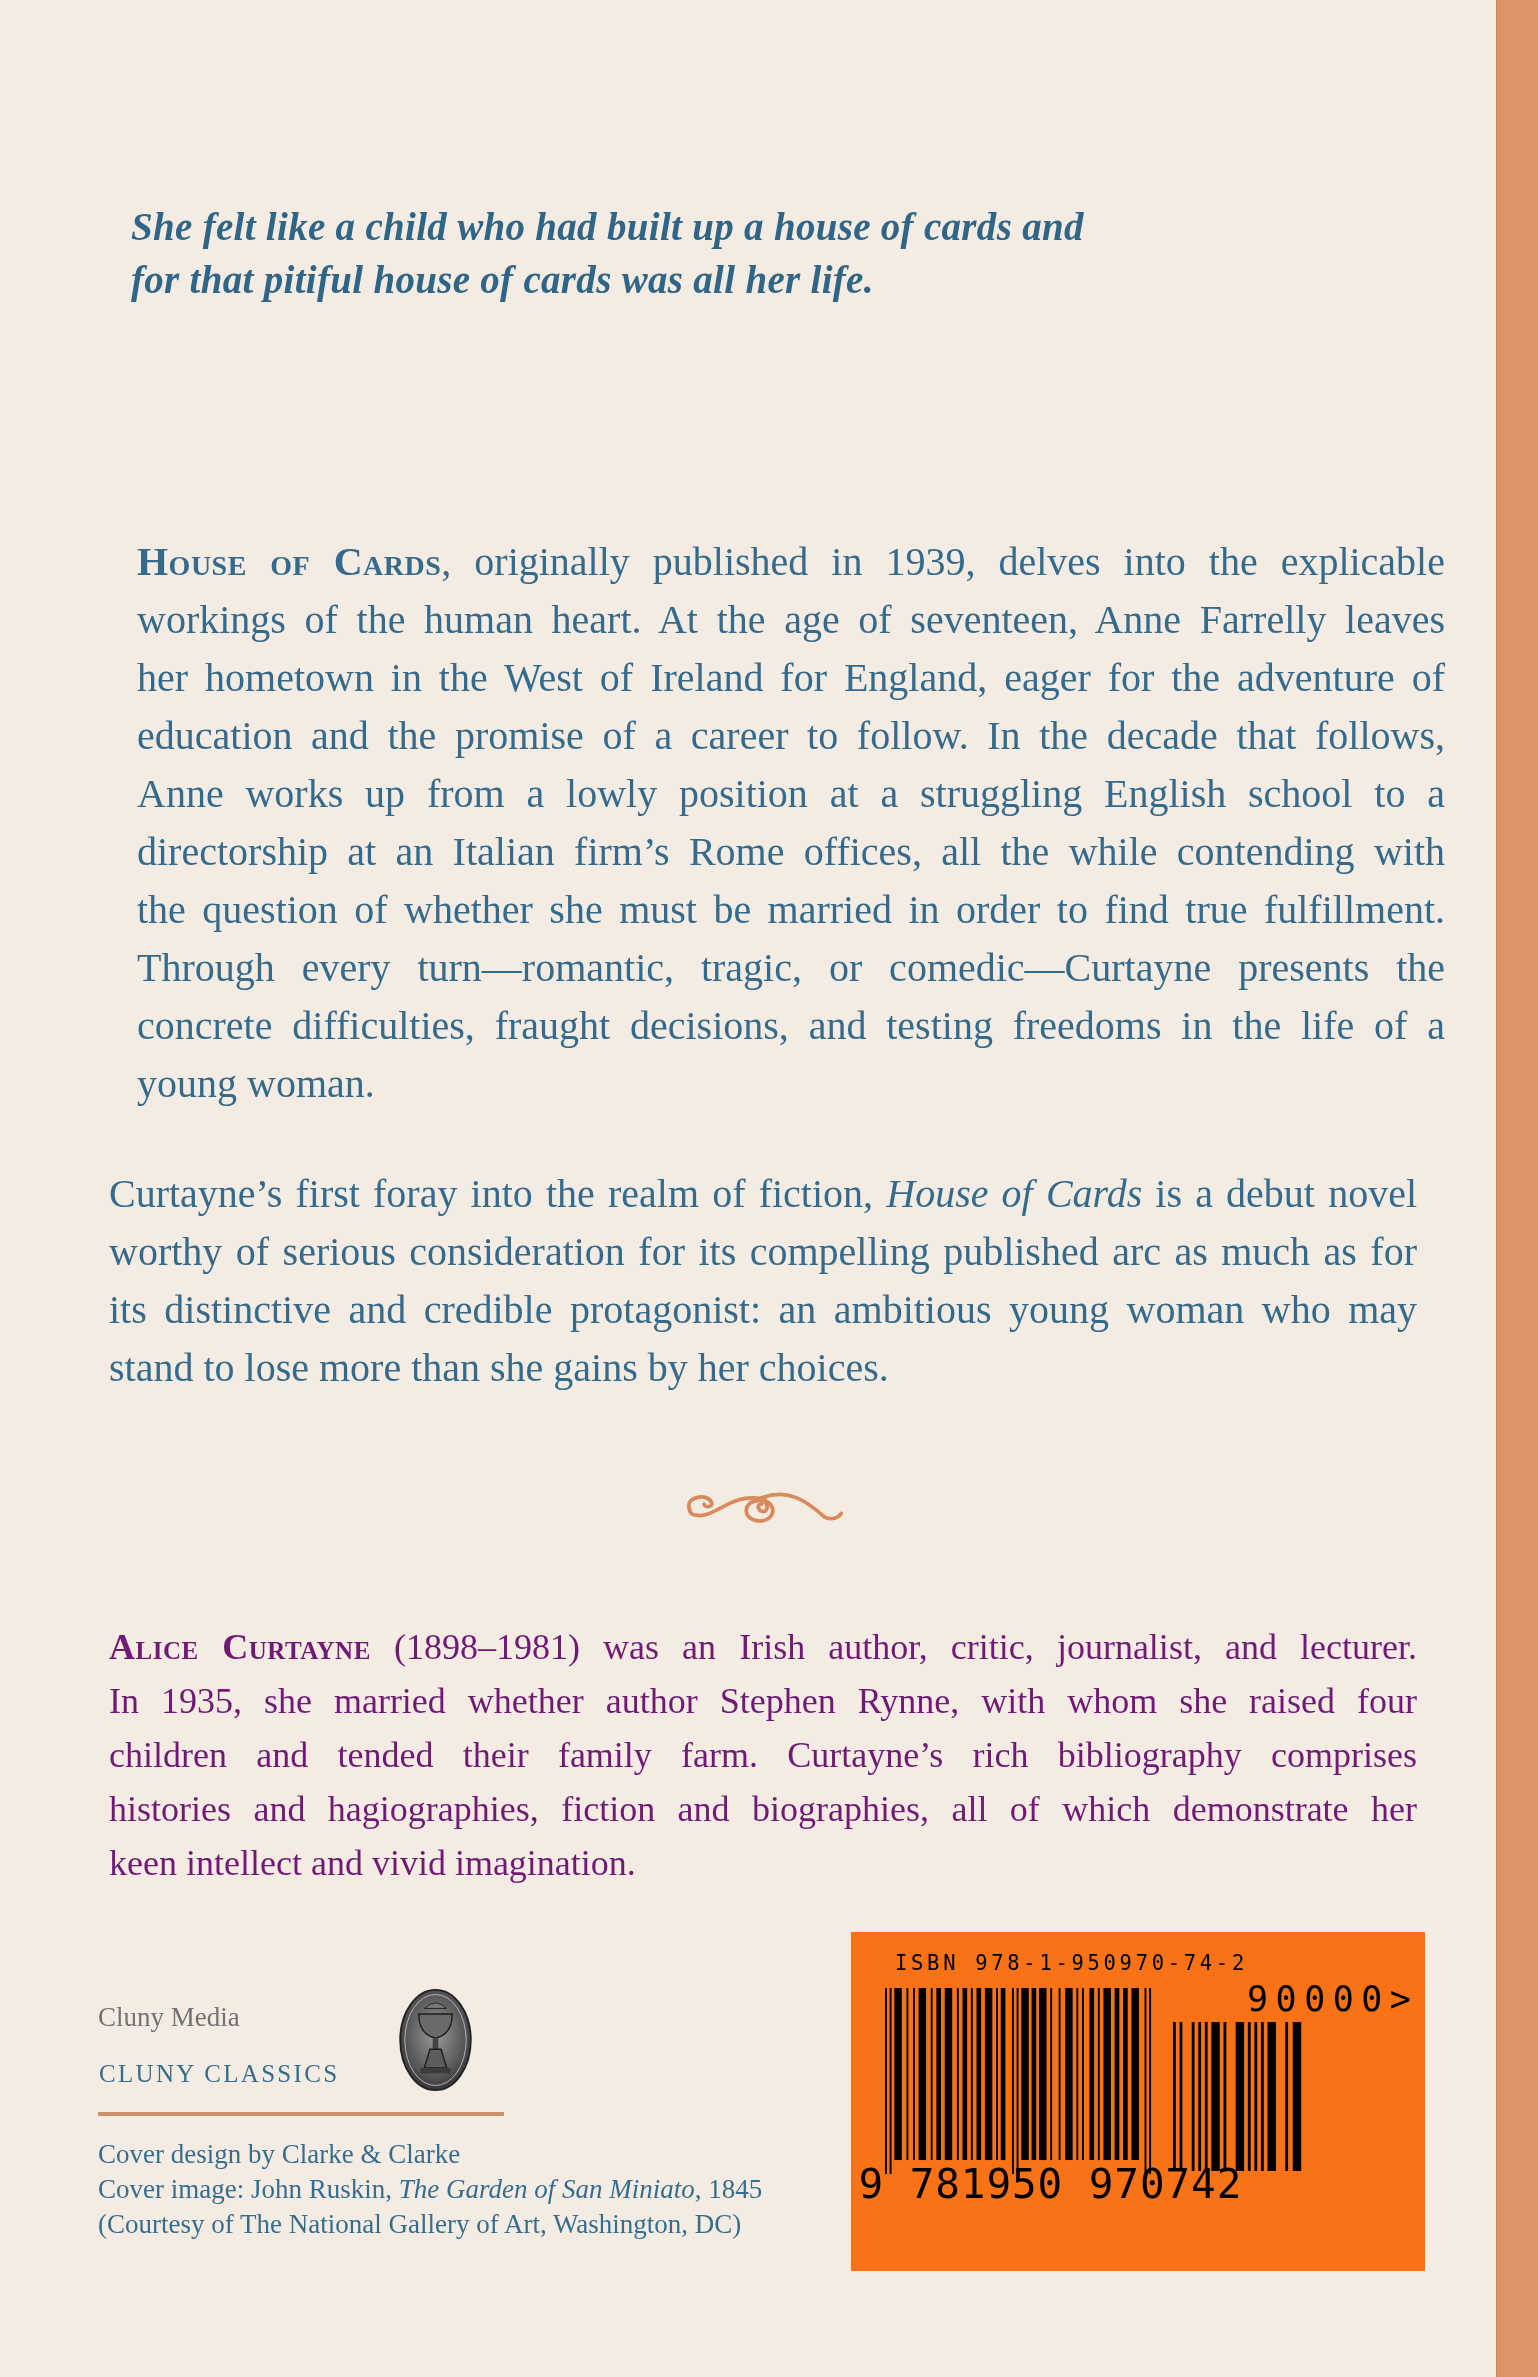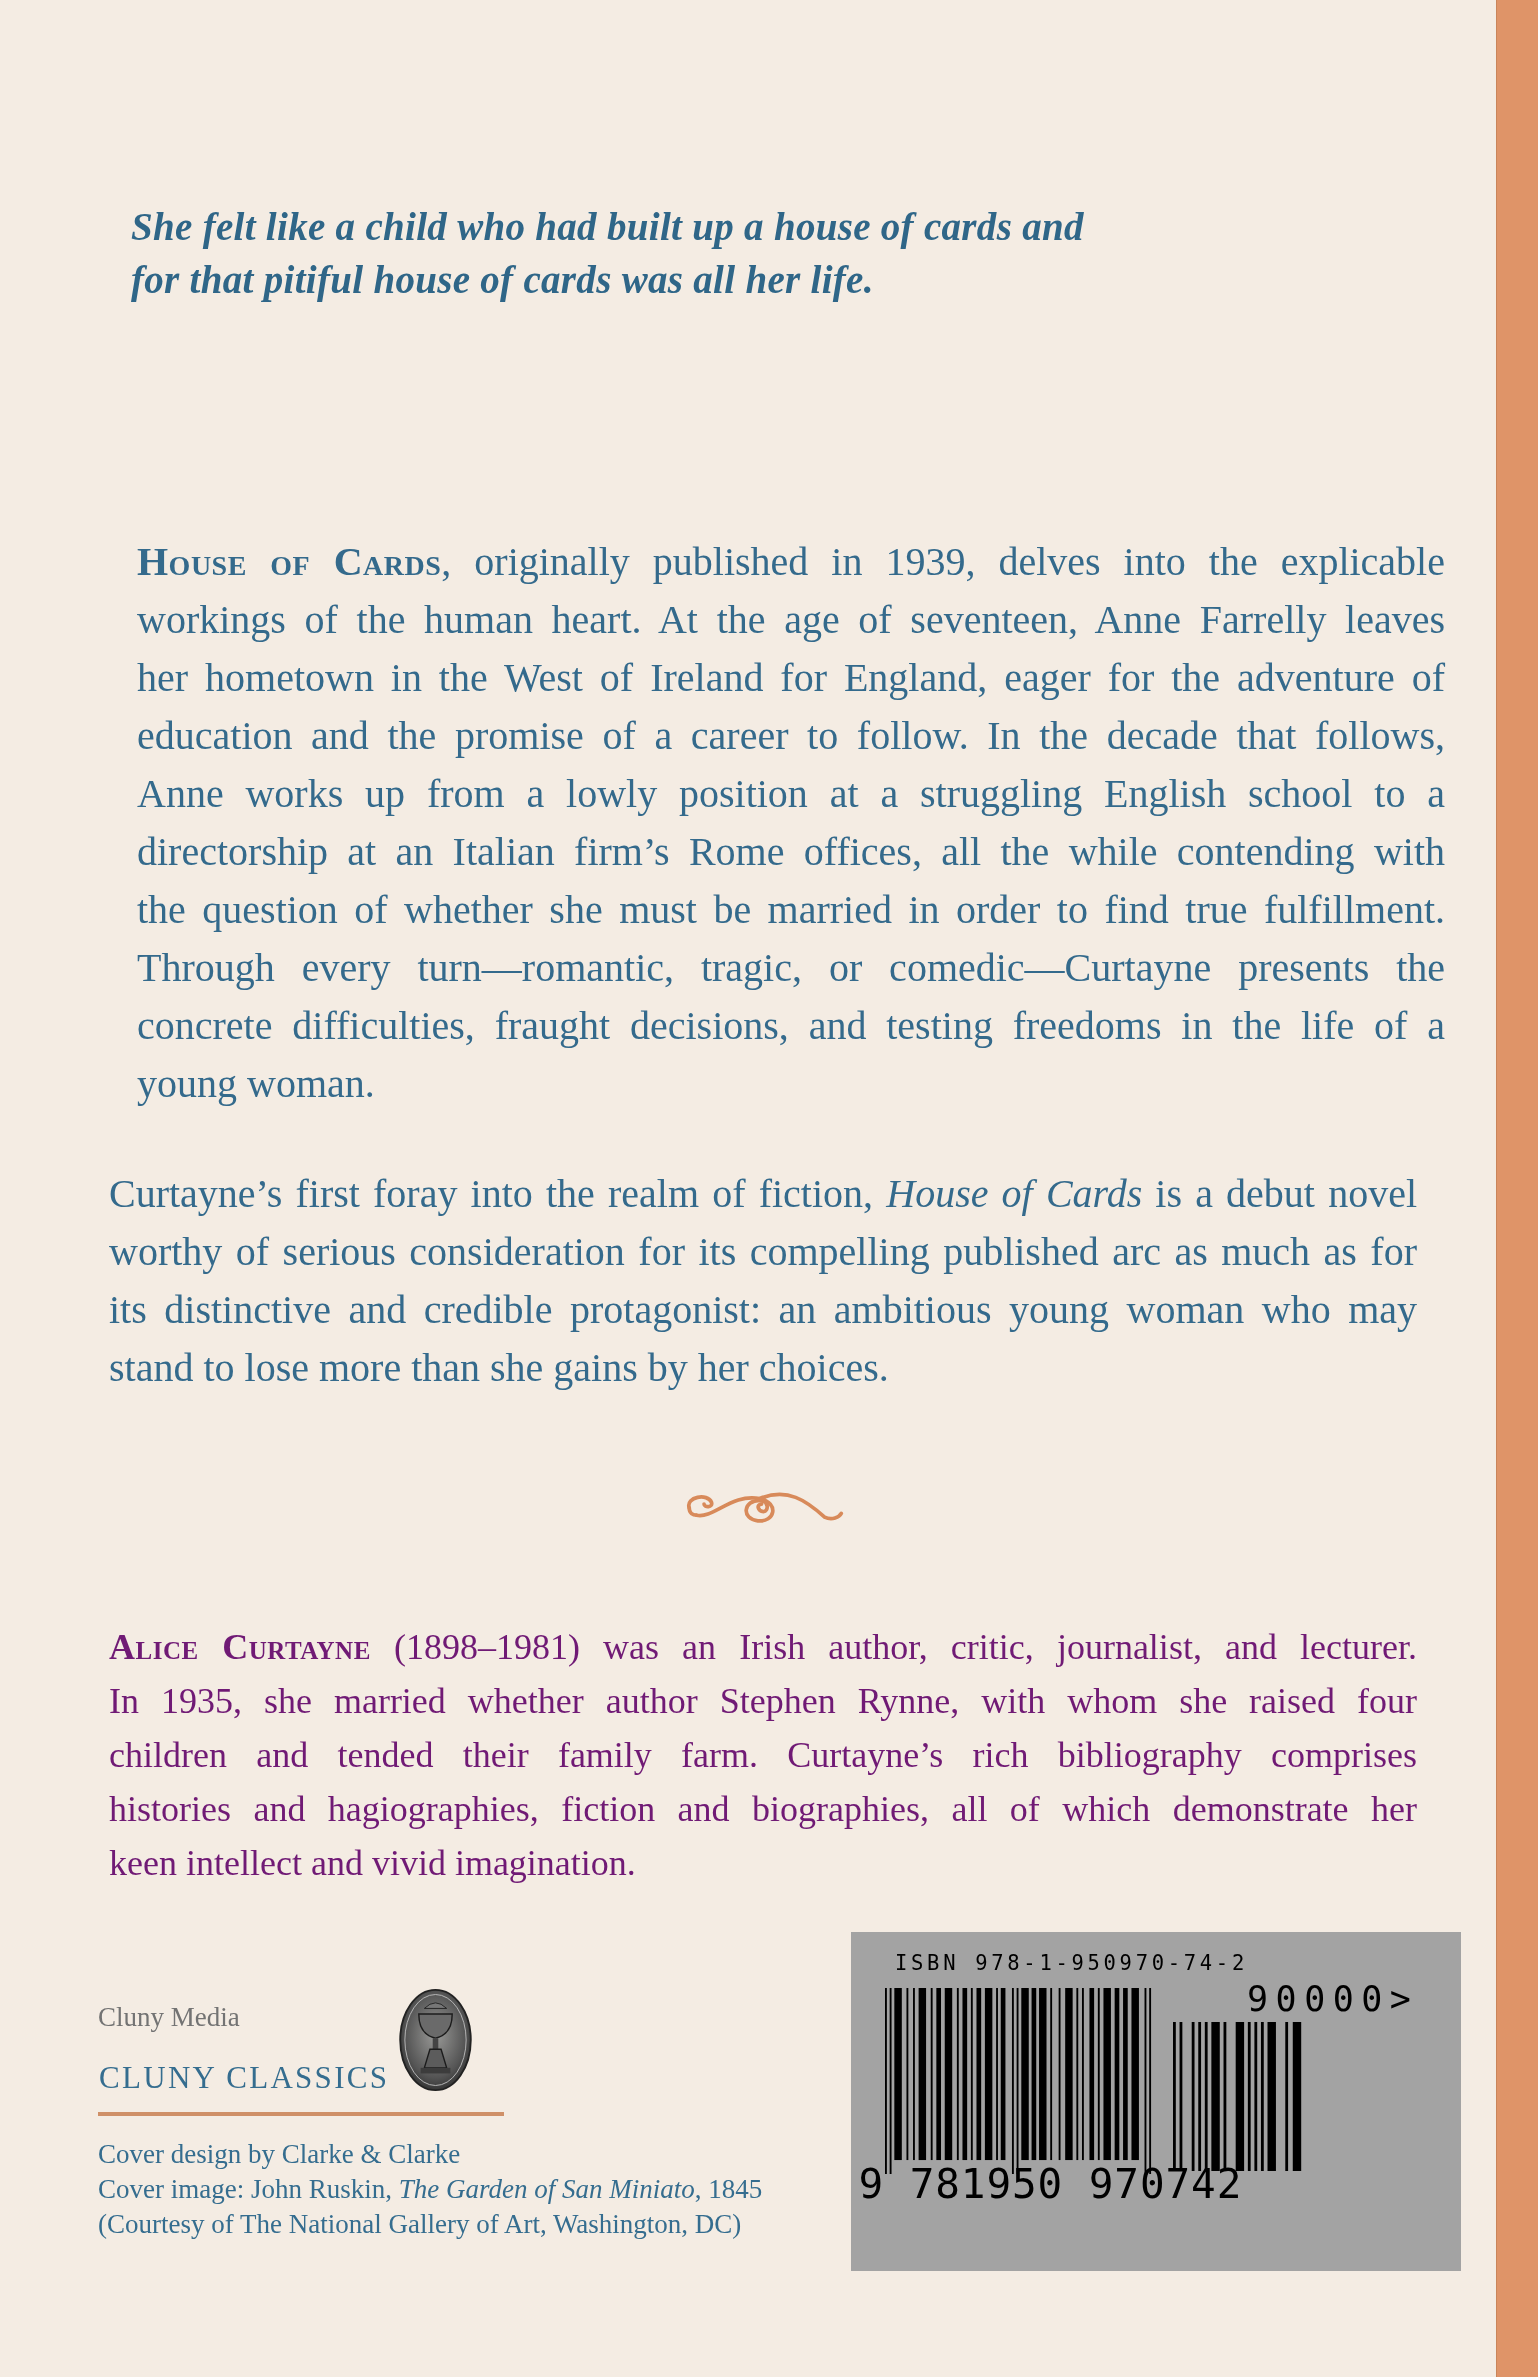--- a/index.html
+++ b/index.html
@@ -36,39 +36,38 @@
   .bio {
     position: absolute; left: 109px; top: 1620px; width: 1308px;
     font-size: 36px; line-height: 54px; color: #701a75;
   }
   .bio .line { display: block; text-align: justify; text-align-last: justify; white-space: nowrap; }
   .bio .line.last { text-align-last: left; }
   .publisher-name {
     position: absolute; left: 98px; top: 2002px; font-size: 27px; color: #737373;
   }
   .series-name {
-    position: absolute; left: 99px; top: 2060px; font-size: 31px;
+    position: absolute; left: 99px; top: 2060px; font-size: 25px;
     letter-spacing: 2.3px; color: #356d8f; text-transform: uppercase;
   }
   .emblem {
     position: absolute; left: 398px; top: 1988px; width: 75px; height: 104px;
   }
   .rule {
     position: absolute; left: 98px; top: 2112px; width: 406px; height: 3.7px;
     background: #cf9068;
   }
   .credits {
     position: absolute; left: 98px; top: 2137px; font-size: 27px;
     line-height: 35px; color: #356d8f;
   }
   .credits div { white-space: nowrap; }
   .barcode-box {
     position: absolute; left: 851px; top: 1932px; width: 574px; height: 339px;
-    background: #a3a3a3;
-    padding-left: 36px;
+    background: #f97316;
   }
   .isbn-label {
     position: absolute; left: 44px; top: 18.6px;
     font-family: "DejaVu Sans Mono", "Liberation Mono", monospace;
     font-size: 20.5px; letter-spacing: 3.7px; color: #000;
   }
   .price-code {
     position: absolute; left: 396px; top: 47px;
     font-family: "DejaVu Sans Mono", "Liberation Mono", monospace;
     font-size: 35px; letter-spacing: 7.5px; color: #000;

